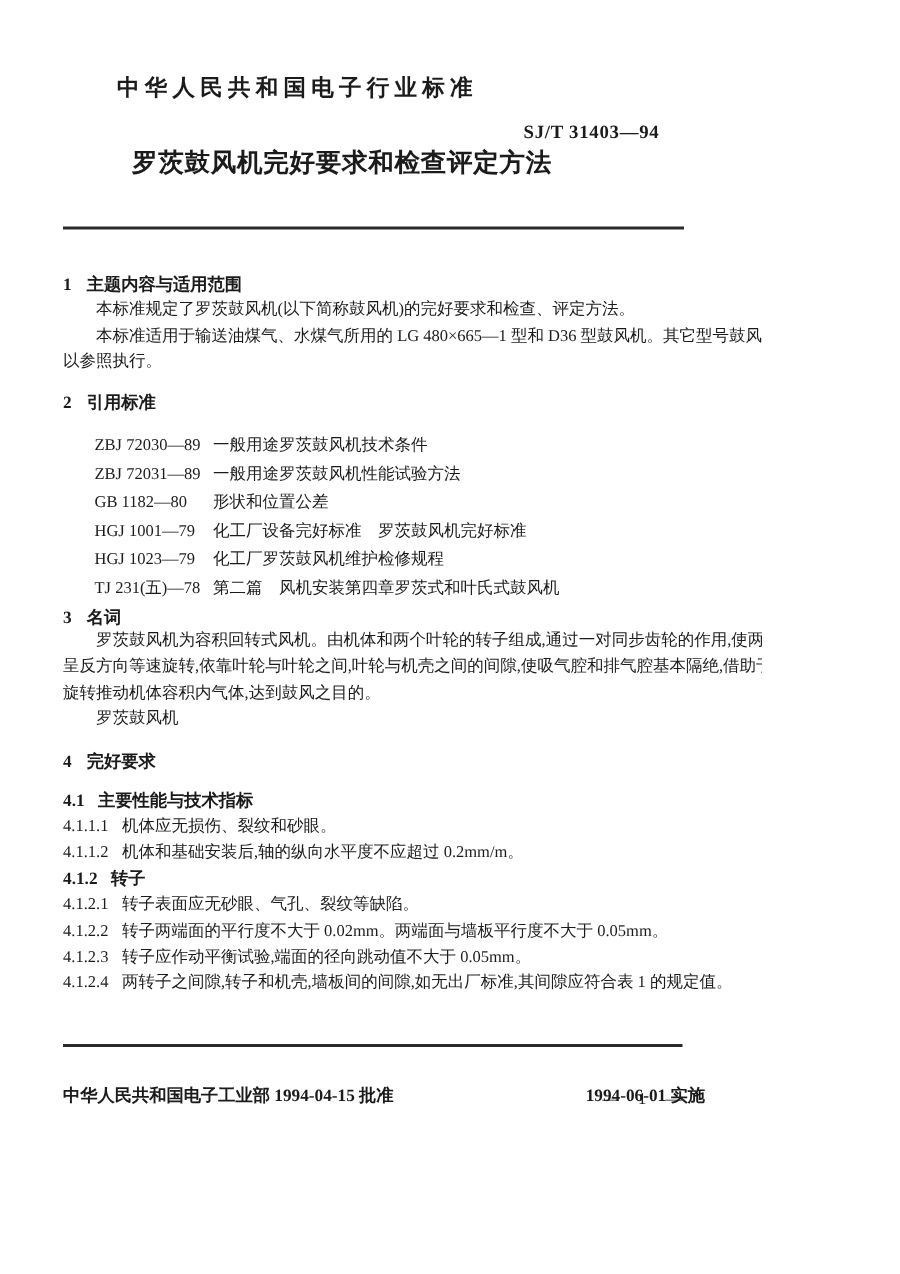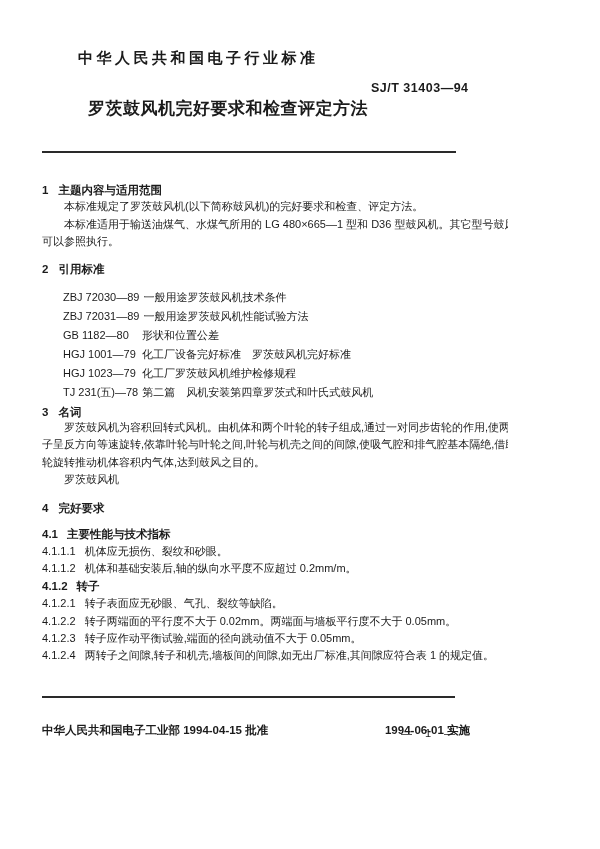--- a/index.html
+++ b/index.html
@@ -1,25 +1,25 @@
 <!DOCTYPE html>
 <html><head>
 <meta charset="utf-8">
 <style>
   html,body { margin:0; padding:0; background:#ffffff; }
   .page {
     position:relative; width:508px; height:849px; background:#ffffff;
-    font-family:Liberation Sans, sans-serif; color:#1b1b1b; overflow:hidden;
+    font-family:Liberation Serif, serif; color:#1b1b1b; overflow:hidden;
   }
   .org {
     position:absolute; left:78px; top:49px;
     font-size:15px; font-weight:bold; letter-spacing:3.5px; white-space:nowrap;
   }
   .stdnum {
-    position:absolute; left:371px; top:81px;
+    position:absolute; left:349px; top:81px;
     font-size:12.5px; font-weight:bold; letter-spacing:0.5px; white-space:nowrap;
   }
   .doctitle {
     position:absolute; left:88px; top:97px;
     font-size:17px; font-weight:bold; letter-spacing:0.5px; white-space:nowrap;
   }
   .rule { position:absolute; left:42px; height:2px; background:#2a2a2a; }
   .rule-top { top:151px; width:414px; }
   .rule-bottom { top:696px; width:413px; }
   .content { position:absolute; left:42px; top:161px; width:501px; }

